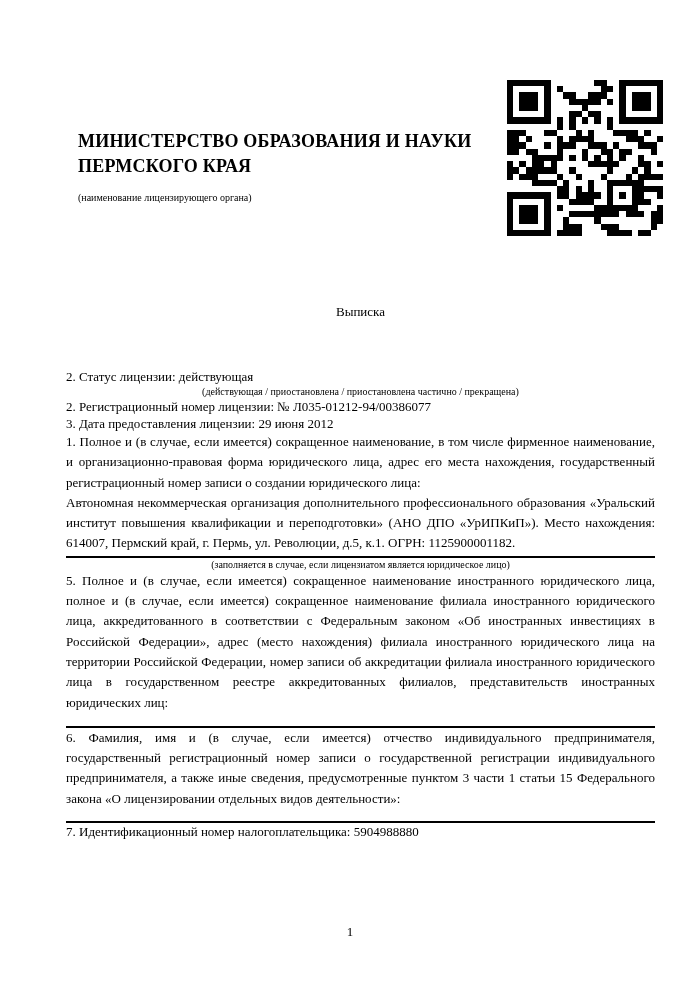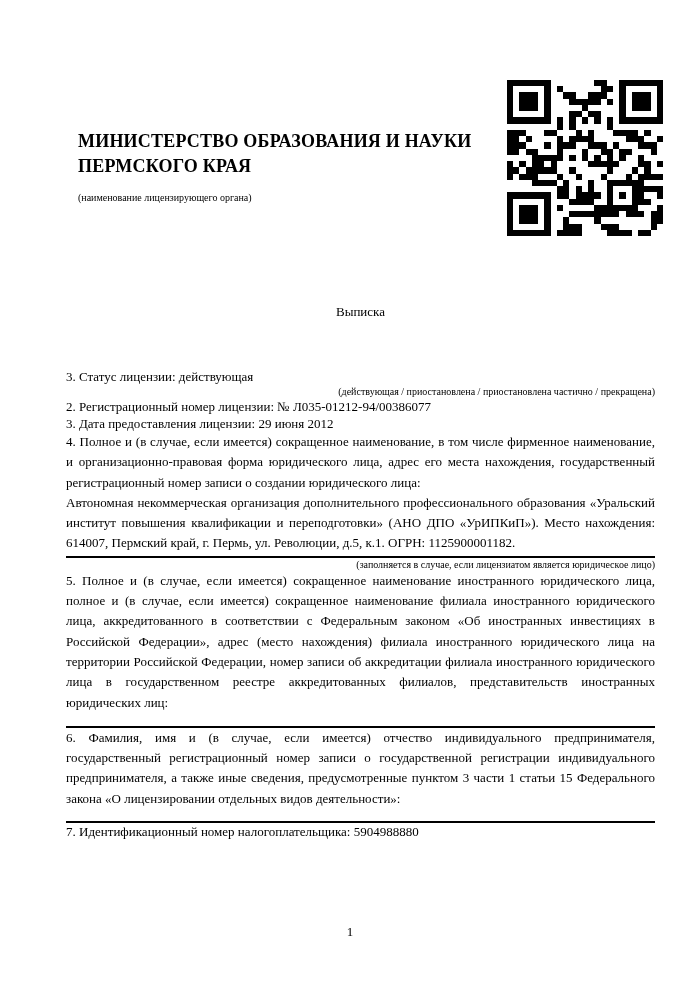--- a/index.html
+++ b/index.html
@@ -67,21 +67,21 @@
   }
   .content p { margin: 0; padding: 0; }
   .item-line {
     line-height: 17px;
   }
   .para {
     text-align: justify;
     line-height: 20.3px;
   }
   .hint {
-    text-align: right;
+    text-align: center;
     font-size: 10px;
     line-height: 13px;
   }
   .hint-tight { margin-top: 2px; }
   .field-line {
     border: none;
     border-top: 2px solid #000000;
     margin: 0;
     height: 0;
   }
@@ -430,28 +430,28 @@
     <div class="ministry-line">ПЕРМСКОГО КРАЯ</div>
     <div class="ministry-caption">(наименование лицензирующего органа)</div>
   </div>
 
   <div class="doc-title">
     <div>Выписка</div>
   </div>
 
   <div class="content">
 
-    <p class="item-line mt-status">3. Статус лицензии: действующая</p>
+    <p class="item-line mt-status">2. Статус лицензии: действующая</p>
     <p class="hint hint-tight">(действующая / приостановлена / приостановлена частично / прекращена)</p>
 
     <p class="item-line mt-reg">2. Регистрационный номер лицензии: № Л035-01212-94/00386077</p>
 
     <p class="item-line mt-date">3. Дата предоставления лицензии: 29 июня 2012</p>
 
-    <p class="para mt-item4">4. Полное и (в случае, если имеется) сокращенное наименование, в том числе фирменное наименование, и организационно-правовая форма юридического лица, адрес его места нахождения, государственный регистрационный номер записи о создании юридического лица:</p>
+    <p class="para mt-item4">1. Полное и (в случае, если имеется) сокращенное наименование, в том числе фирменное наименование, и организационно-правовая форма юридического лица, адрес его места нахождения, государственный регистрационный номер записи о создании юридического лица:</p>
     <p class="para">Автономная некоммерческая организация дополнительного профессионального образования «Уральский институт повышения квалификации и переподготовки» (АНО ДПО «УрИПКиП»). Место нахождения: 614007, Пермский край, г. Пермь, ул. Революции, д.5, к.1. ОГРН: 1125900001182.</p>
     <hr class="field-line mt-line4">
     <p class="hint hint-after-line">(заполняется в случае, если лицензиатом является юридическое лицо)</p>
 
     <p class="para mt-item5">5. Полное и (в случае, если имеется) сокращенное наименование иностранного юридического лица, полное и (в случае, если имеется) сокращенное наименование филиала иностранного юридического лица, аккредитованного в соответствии с Федеральным законом «Об иностранных инвестициях в Российской Федерации», адрес (место нахождения) филиала иностранного юридического лица на территории Российской Федерации, номер записи об аккредитации филиала иностранного юридического лица в государственном реестре аккредитованных филиалов, представительств иностранных юридических лиц:</p>
     <hr class="field-line mt-line5">
 
     <p class="para mt-item6">6. Фамилия, имя и (в случае, если имеется) отчество индивидуального предпринимателя, государственный регистрационный номер записи о государственной регистрации индивидуального предпринимателя, а также иные сведения, предусмотренные пунктом 3 части 1 статьи 15 Федерального закона «О лицензировании отдельных видов деятельности»:</p>
     <hr class="field-line mt-line6">
 

